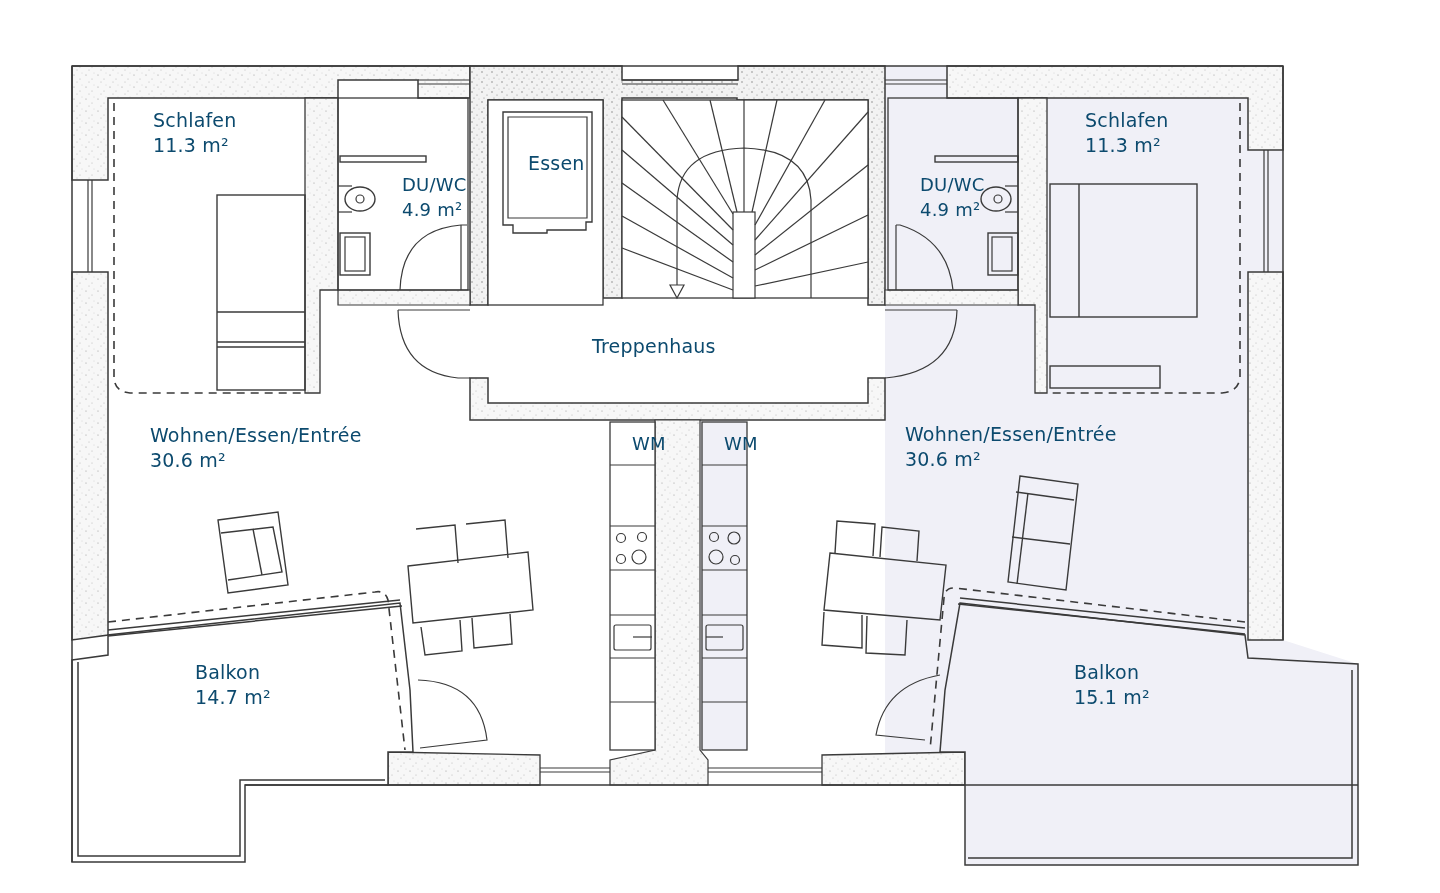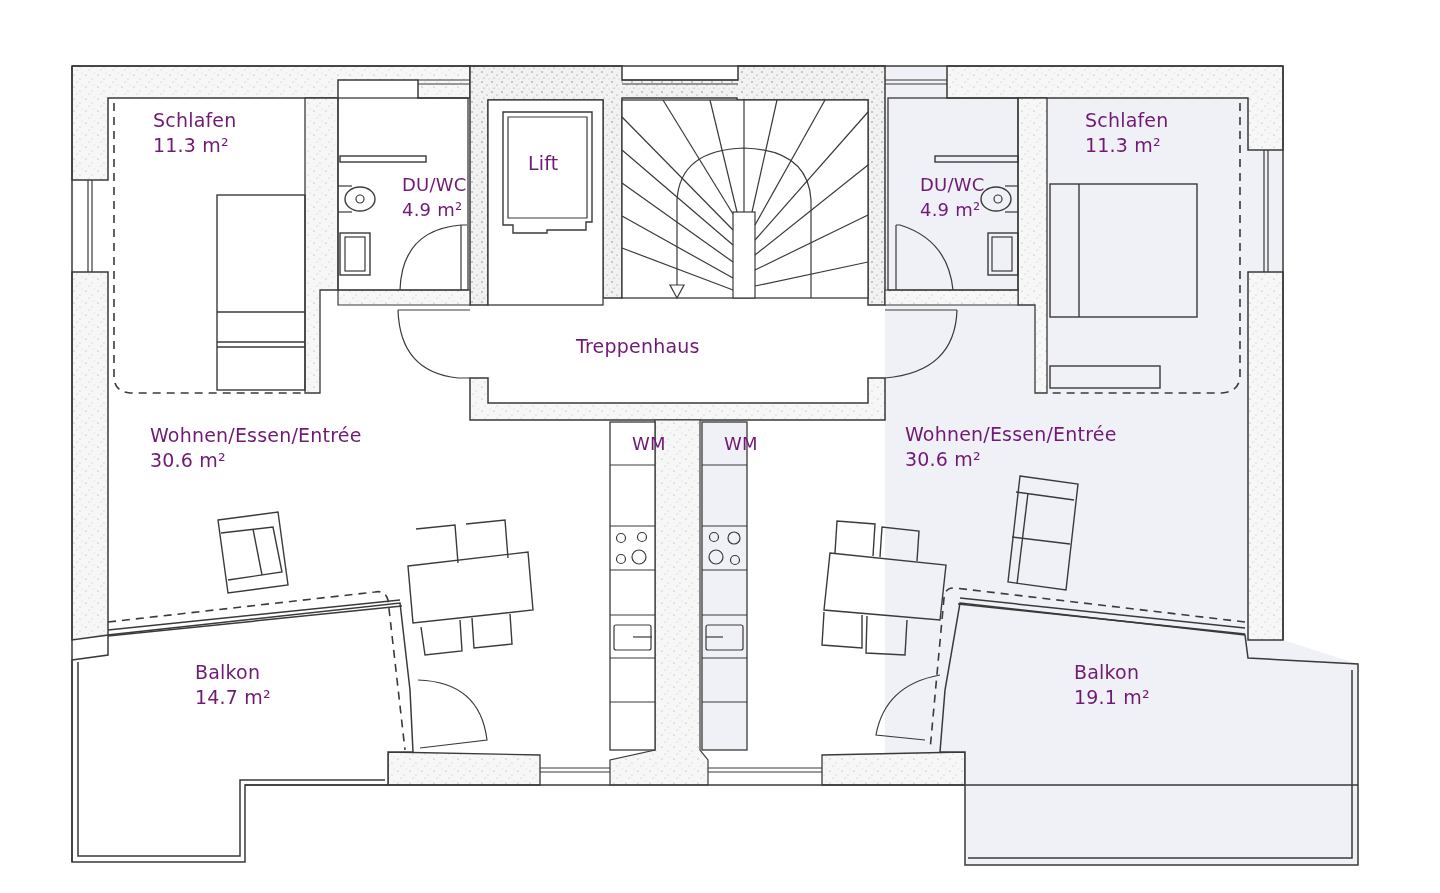--- a/index.html
+++ b/index.html
@@ -4,21 +4,21 @@
   <style>
     html, body { margin: 0; padding: 0; background: #ffffff; }
     body { width: 1440px; height: 893px; overflow: hidden; position: relative; font-family: "DejaVu Sans", "Liberation Sans", sans-serif; }
     #plan { position: absolute; left: 0; top: 0; width: 1440px; height: 893px; }
     .line { fill: none; stroke: #3a3a3a; stroke-width: 1.5; }
     .thin { fill: none; stroke: #3a3a3a; stroke-width: 1.2; }
     .dash { fill: none; stroke: #3a3a3a; stroke-width: 1.6; stroke-dasharray: 8 6; }
     .furn { fill: none; stroke: #3a3a3a; stroke-width: 1.4; }
     .tinted { fill: #f0f0f7; }
     .white { fill: #ffffff; }
-    .label { position: absolute; font-size: 19px; color: #701a75; line-height: 25px; white-space: nowrap; letter-spacing: 0.2px; }
+    .label { position: absolute; font-size: 19px; color: #0c4a6e; line-height: 25px; white-space: nowrap; letter-spacing: 0.2px; }
     .small { font-size: 18px; margin-left: 20px; }
   </style>
 </head>
 <body>
 
 <svg id="plan" viewBox="0 0 1440 893" xmlns="http://www.w3.org/2000/svg">
   <defs>
     <pattern id="speckle" width="12" height="12" patternUnits="userSpaceOnUse">
       <rect width="12" height="12" fill="#f7f7f7"></rect>
       <circle cx="2" cy="3" r="0.6" fill="#9a9a9a"></circle>
@@ -256,23 +256,23 @@
 
 <div class="label" style="left:153px; top:108px;">
   <div>Schlafen</div>
   <div>11.3 m²</div>
 </div>
 <div class="label small" style="left:382px; top:172px;">
   <div>DU/WC</div>
   <div>4.9 m²</div>
 </div>
 <div class="label" style="left:528px; top:151px;">
-  <div>Lift</div>
-</div>
-<div class="label" style="left:576px; top:334px;text-align:right;">
+  <div>Essen</div>
+</div>
+<div class="label" style="left:592px; top:334px;text-align:right;">
   <div>Treppenhaus</div>
 </div>
 <div class="label small" style="left:900px; top:172px;">
   <div>DU/WC</div>
   <div>4.9 m²</div>
 </div>
 <div class="label" style="left:1085px; top:108px;">
   <div>Schlafen</div>
   <div>11.3 m²</div>
 </div>
@@ -283,16 +283,16 @@
 <div class="label" style="left:905px; top:422px;">
   <div>Wohnen/Essen/Entrée</div>
   <div>30.6 m²</div>
 </div>
 <div class="label" style="left:195px; top:660px;">
   <div>Balkon</div>
   <div>14.7 m²</div>
 </div>
 <div class="label" style="left:1074px; top:660px;">
   <div>Balkon</div>
-  <div>19.1 m²</div>
+  <div>15.1 m²</div>
 </div>
 <div class="label small" style="left:612px; top:431px;">WM</div>
 <div class="label small" style="left:704px; top:431px;">WM</div>
 
 </body></html>

